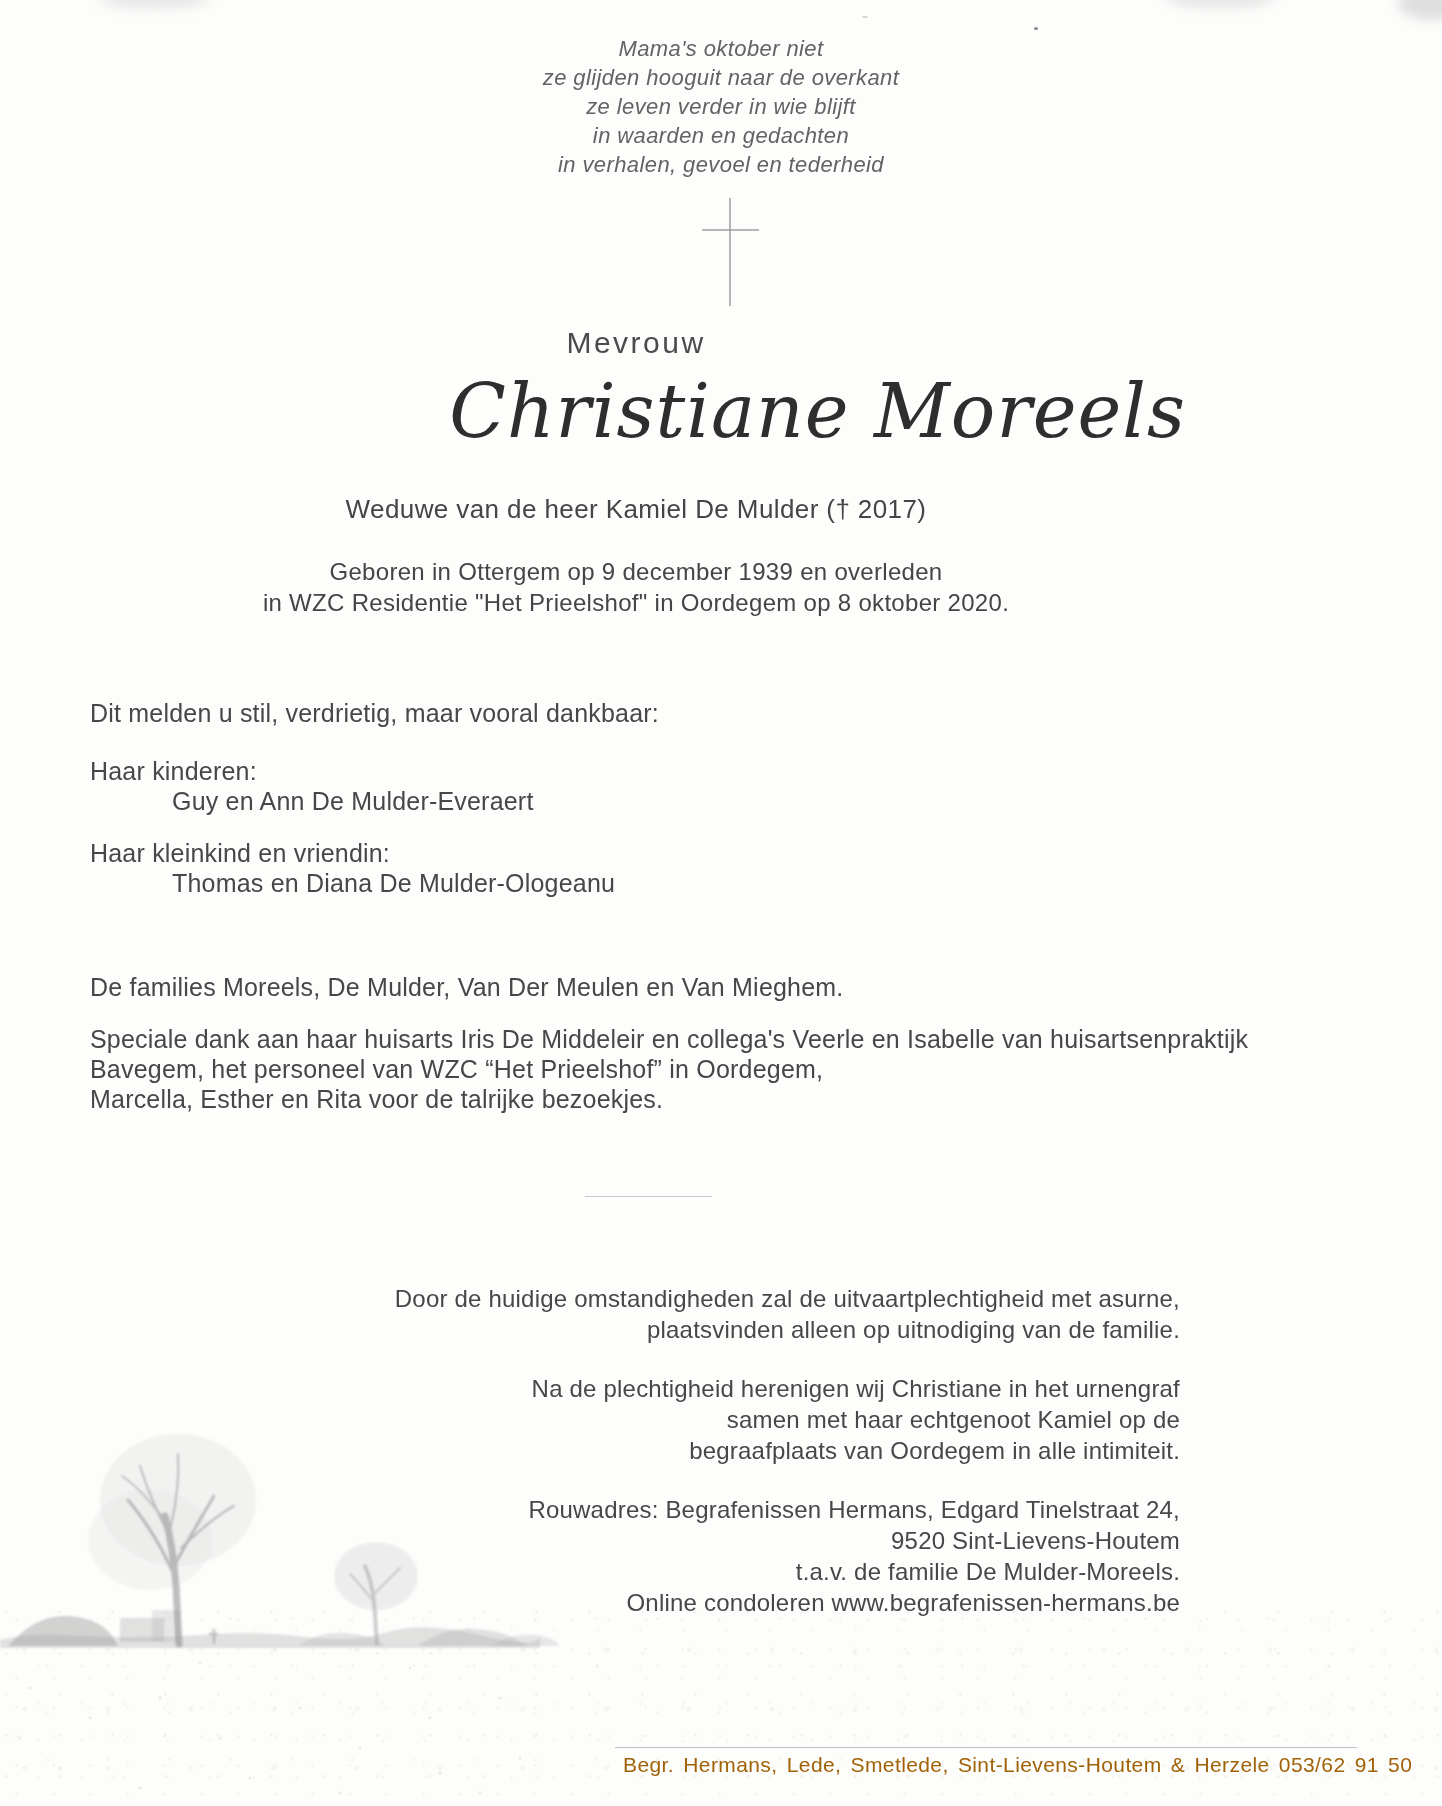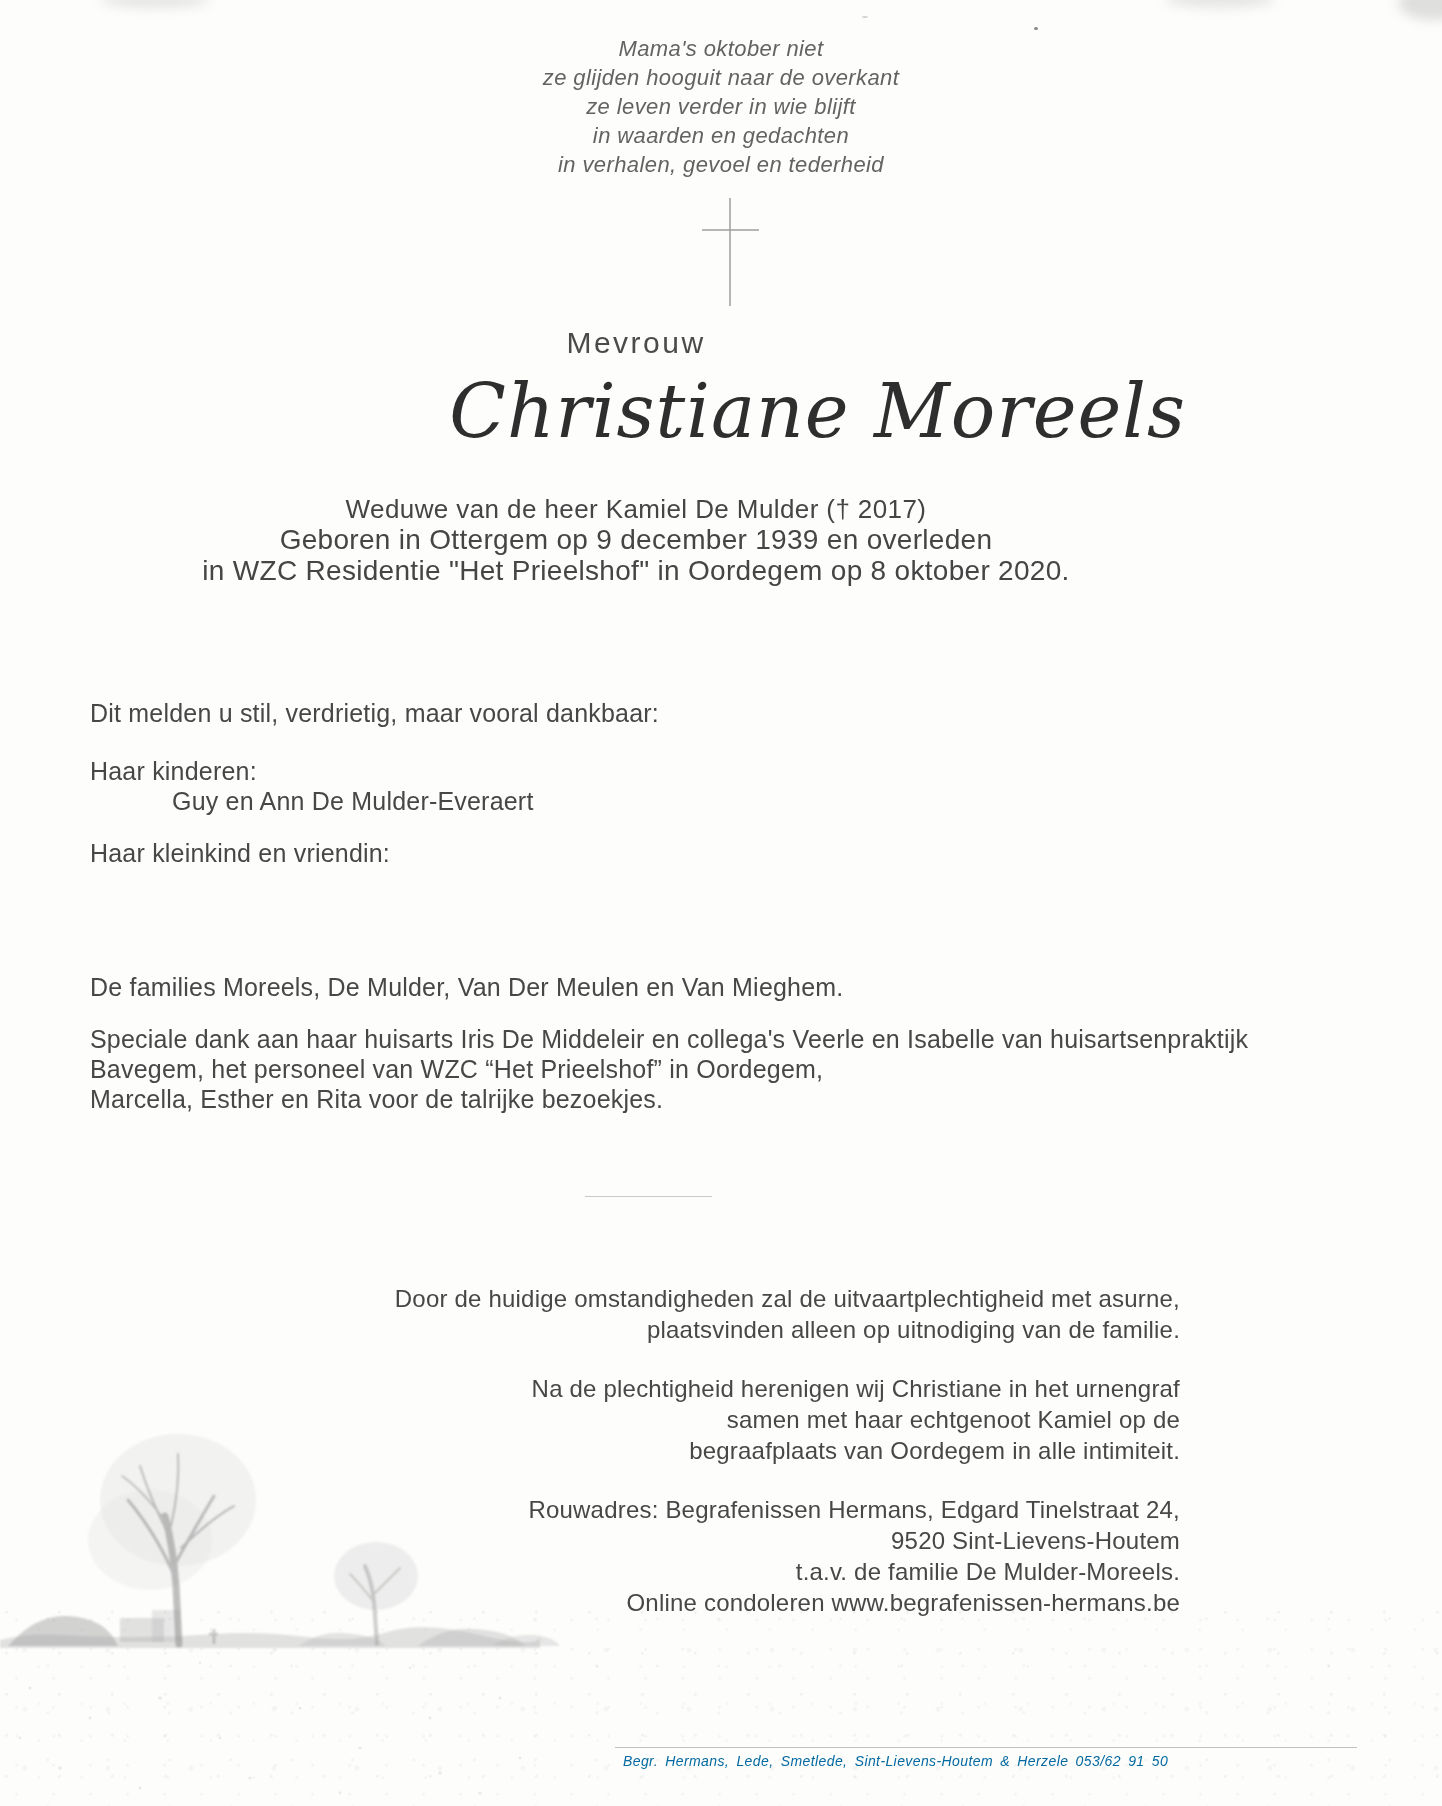--- a/index.html
+++ b/index.html
@@ -47,30 +47,30 @@
   .centerblock{position:absolute;width:1100px;left:86px;text-align:center;}
   .salutation{top:326px;font-size:30px;letter-spacing:2.5px;color:#4b4b4b;}
   .deceased-name{
     top:368px;
     font-family:"DejaVu Serif","Liberation Serif",serif;
     font-style:italic;font-size:74px;letter-spacing:1px;
     color:#2e2e2e;
     text-align:right;
   }
   .widow{top:494px;font-size:26px;letter-spacing:.4px;}
-  .borndied{top:524px;font-size:28px;line-height:31px;letter-spacing:.3px;}
+  .borndied{top:556px;font-size:24px;line-height:31px;letter-spacing:.3px;}
   
   .par{position:absolute;left:90px;font-size:25px;line-height:30px;letter-spacing:.2px;color:#474747;}
   .indent{left:172px;}
   .divider{position:absolute;left:585px;top:1196px;width:127px;height:1.4px;background:#bdbdbd;opacity:.8;filter:blur(.3px);}
   
   .rpar{position:absolute;right:262px;text-align:right;font-size:24px;line-height:31px;letter-spacing:.2px;color:#474747;}
   
   .footer-line{position:absolute;left:615px;top:1747px;width:742px;height:1.2px;background:#8f8f8f;opacity:.55;}
-  .footer-text{position:absolute;left:623px;top:1753px;font-size:14px;letter-spacing:.4px;word-spacing:3px;color:#0369a1;font-style:italic;}
+  .footer-text{position:absolute;left:623px;top:1753px;font-size:21px;letter-spacing:.4px;word-spacing:3px;color:#a16207;}
   
   .landscape{position:absolute;left:0;top:1398px;}
 </style>
 </head>
 <body>
 
 <div class="page">
 
   <div class="smudge s1"></div>
   <div class="smudge s2"></div>
@@ -99,20 +99,21 @@
     <div>Geboren in Ottergem op 9 december 1939 en overleden</div>
     <div>in WZC Residentie "Het Prieelshof" in Oordegem op 8 oktober 2020.</div>
   </div>
 
   <div class="par" style="top:698px">Dit melden u stil, verdrietig, maar vooral dankbaar:</div>
 
   <div class="par" style="top:756px">Haar kinderen:</div>
   <div class="par indent" style="top:786px">Guy en Ann De Mulder-Everaert</div>
 
   <div class="par" style="top:838px">Haar kleinkind en vriendin:</div>
+  <div class="par indent" style="top:868px">Thomas en Diana De Mulder-Ologeanu</div>
 
   <div class="par" style="top:972px">De families Moreels, De Mulder, Van Der Meulen en Van Mieghem.</div>
 
   <div class="par" style="top:1024px">
     <div>Speciale dank aan haar huisarts Iris De Middeleir en collega's Veerle en Isabelle van huisartsenpraktijk</div>
     <div>Bavegem, het personeel van WZC “Het Prieelshof” in Oordegem,</div>
     <div>Marcella, Esther en Rita voor de talrijke bezoekjes.</div>
   </div>
 
   <div class="divider"></div>

